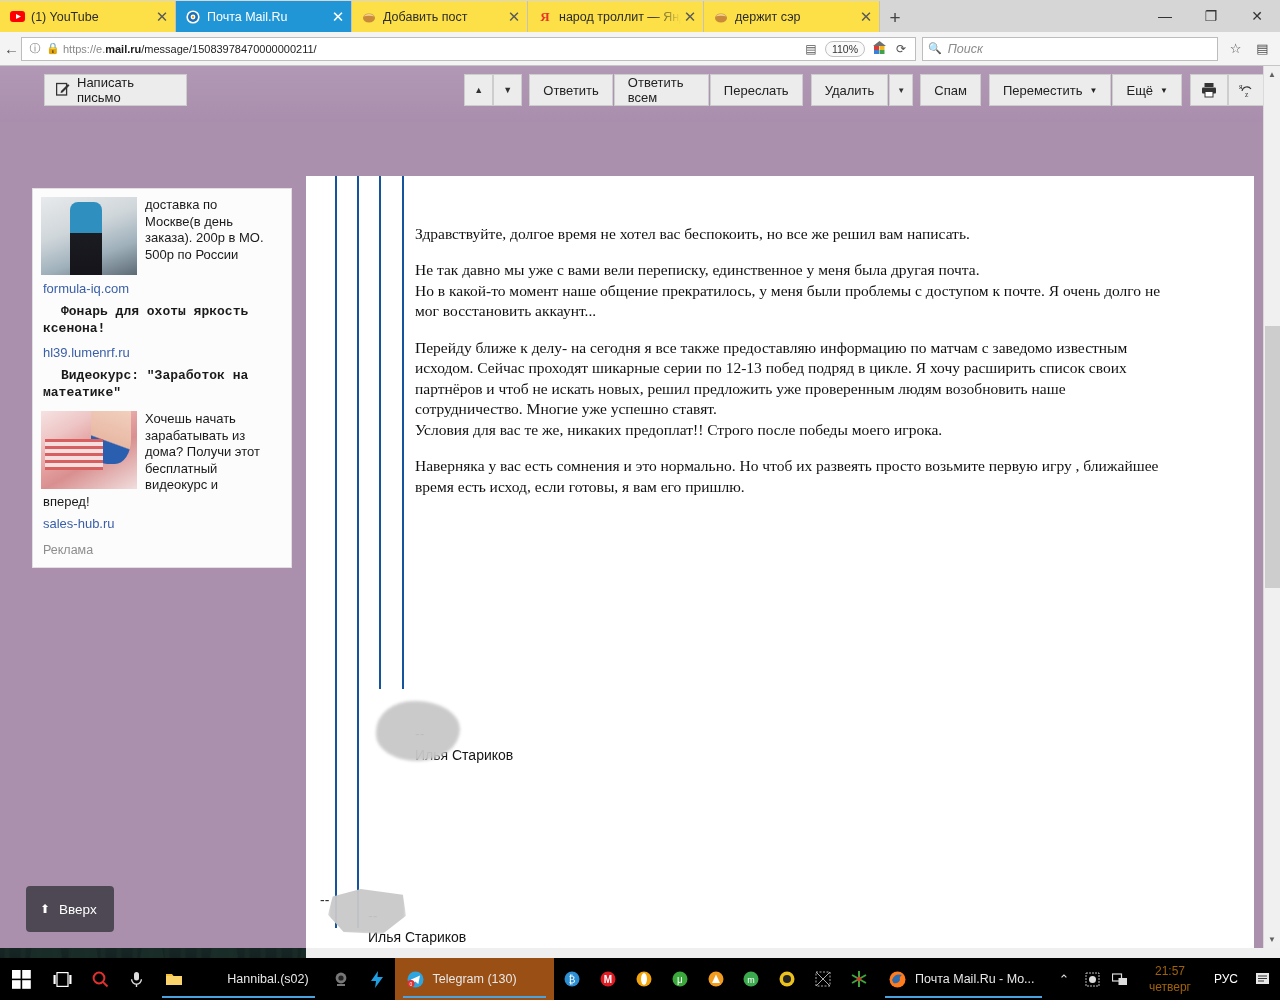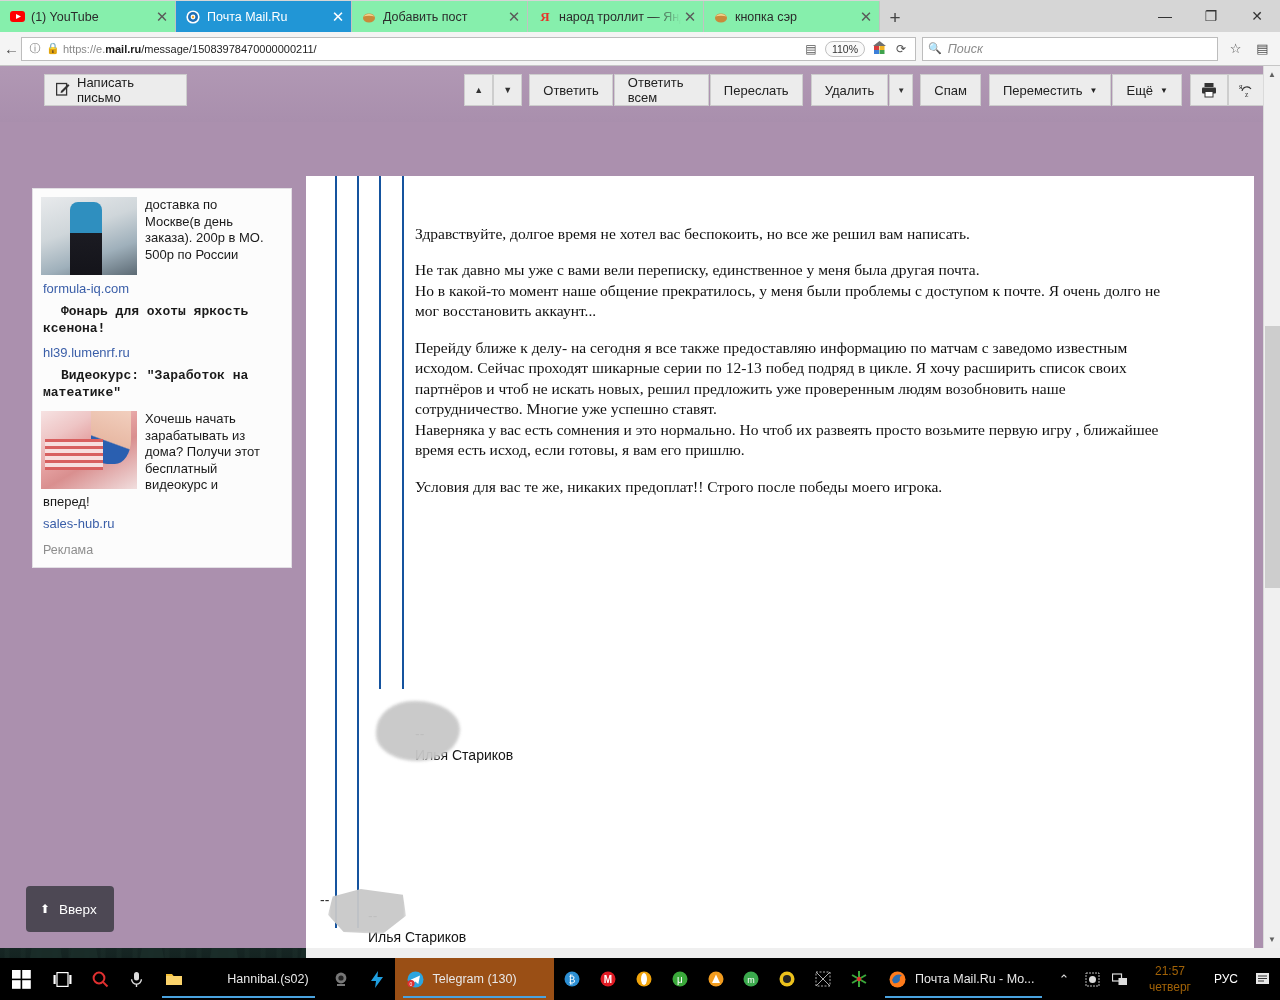--- a/index.html
+++ b/index.html
@@ -65,21 +65,21 @@
     position: absolute; left: 0; top: 0; width: 1280px; height: 948px;
   }
   
   #tabstrip {
     position: relative; height: 32px; background: #d6d6d6;
     display: flex; align-items: flex-end;
   }
   .tab {
     height: 31px; width: 176px; display: flex; align-items: center;
     padding: 0 4px 0 9px; font-size: 12.5px; color: #2b2b2b;
-    background: #86efac; border-right: 1px solid #c2c2c2;
+    background: #fde047; border-right: 1px solid #c2c2c2;
     position: relative; cursor: default;
   }
   .tab.active { background: #2196d6; color: #fff; }
   .tab .fav {
     width: 16px; height: 16px; flex: 0 0 16px; margin-right: 6px;
     display: flex; align-items: center; justify-content: center;
     font-size: 12px; line-height: 1;
   }
   .tab .ttl {
     flex: 1 1 auto; white-space: nowrap; overflow: hidden;
@@ -393,21 +393,21 @@
       <span class="tclose">✕</span>
     </div>
 
     <div class="tab">
       <span class="fav">
         <svg width="14" height="13" viewBox="0 0 14 13">
             <ellipse cx="7" cy="8" rx="6" ry="4.6" fill="#c98a3a"></ellipse>
             <path d="M1.2 6.5 Q7 1 12.8 6.5 Q7 4.8 1.2 6.5Z" fill="#f2d08a"></path>
           </svg>
       </span>
-      <span class="ttl">кнопка сэр</span>
+      <span class="ttl">держит сэр</span>
       <span class="tclose">✕</span>
     </div>
 
     <div id="newtab">+</div>
 
     <div id="wincontrols">
       <div>—</div>
       <div>❐</div>
       <div>✕</div>
     </div>
@@ -533,22 +533,22 @@
       <div class="quotebar" id="qb1"></div>
       <div class="quotebar" id="qb2"></div>
       <div class="quotebar" id="qb3"></div>
       <div class="quotebar" id="qb4"></div>
 
       <div id="msgbody">
         <p>Здравствуйте, долгое время не хотел вас беспокоить, но все же решил вам написать.</p>
         <p class="tight">Не так давно мы уже с вами вели переписку, единственное у меня была другая почта.</p>
         <p>Но в какой-то момент наше общение прекратилось, у меня были проблемы с доступом к почте. Я очень долго не мог восстановить аккаунт...</p>
         <p class="tight">Перейду ближе к делу-  на сегодня я все также предоставляю информацию по матчам с заведомо известным исходом. Сейчас проходят шикарные серии по 12-13 побед подряд в цикле. Я хочу расширить список своих партнёров и чтоб не искать новых, решил предложить уже проверенным людям возобновить наше сотрудничество. Многие уже успешно ставят.</p>
+        <p>Условия для вас те же, никаких предоплат!! Строго после победы моего игрока.</p>
         <p>Наверняка у вас есть сомнения и это нормально. Но чтоб их развеять просто возьмите первую игру , ближайшее время есть исход, если готовы, я вам его пришлю.</p>
-        <p>Условия для вас те же, никаких предоплат!! Строго после победы моего игрока.</p>
       </div>
 
       <div class="sigblock">
         <div>--</div>
         <div>Илья Стариков</div>
       </div>
 
       <div class="blob1"></div>
 
       <div class="sigblock2">

